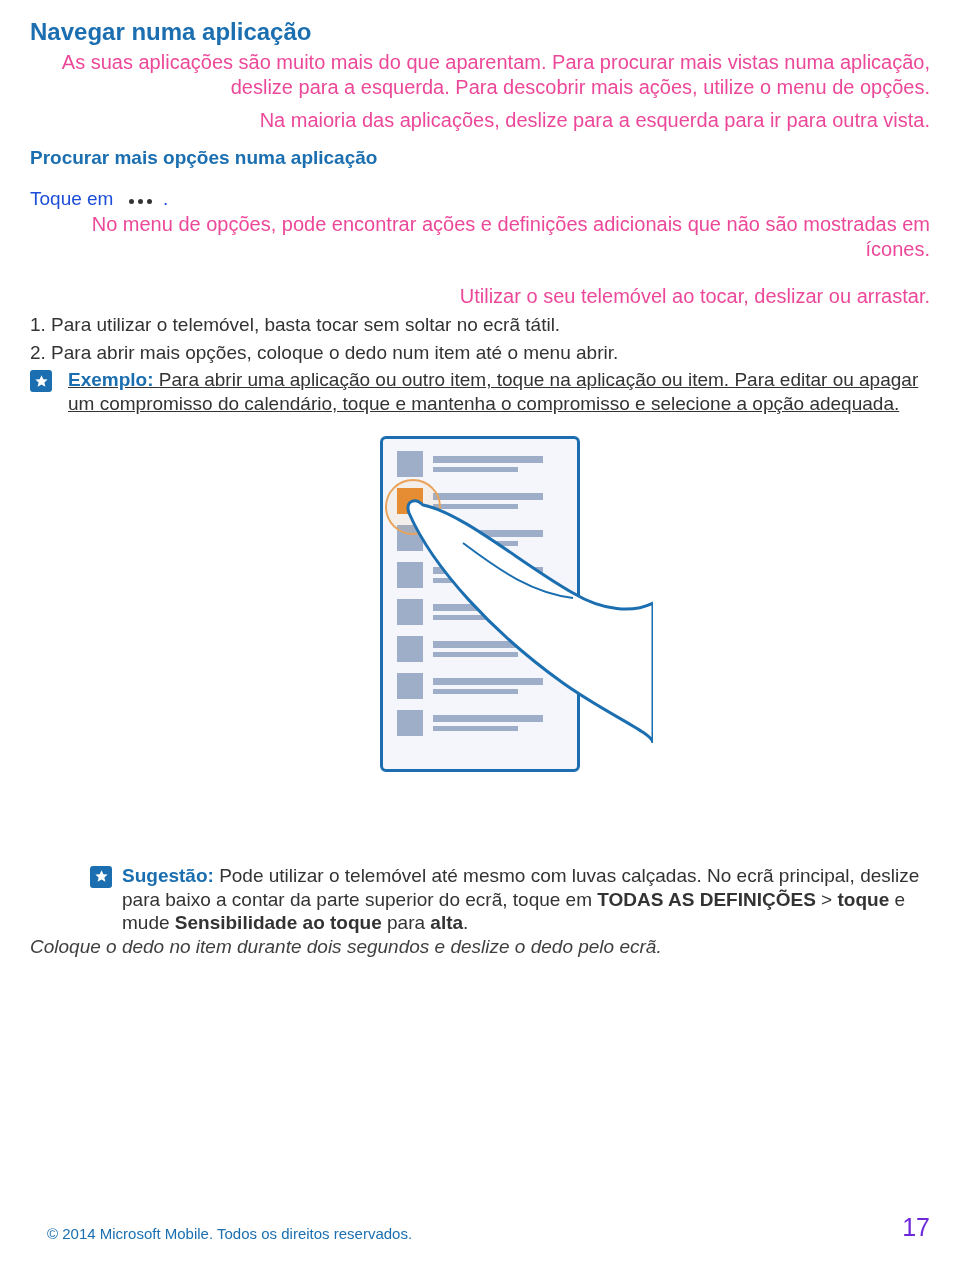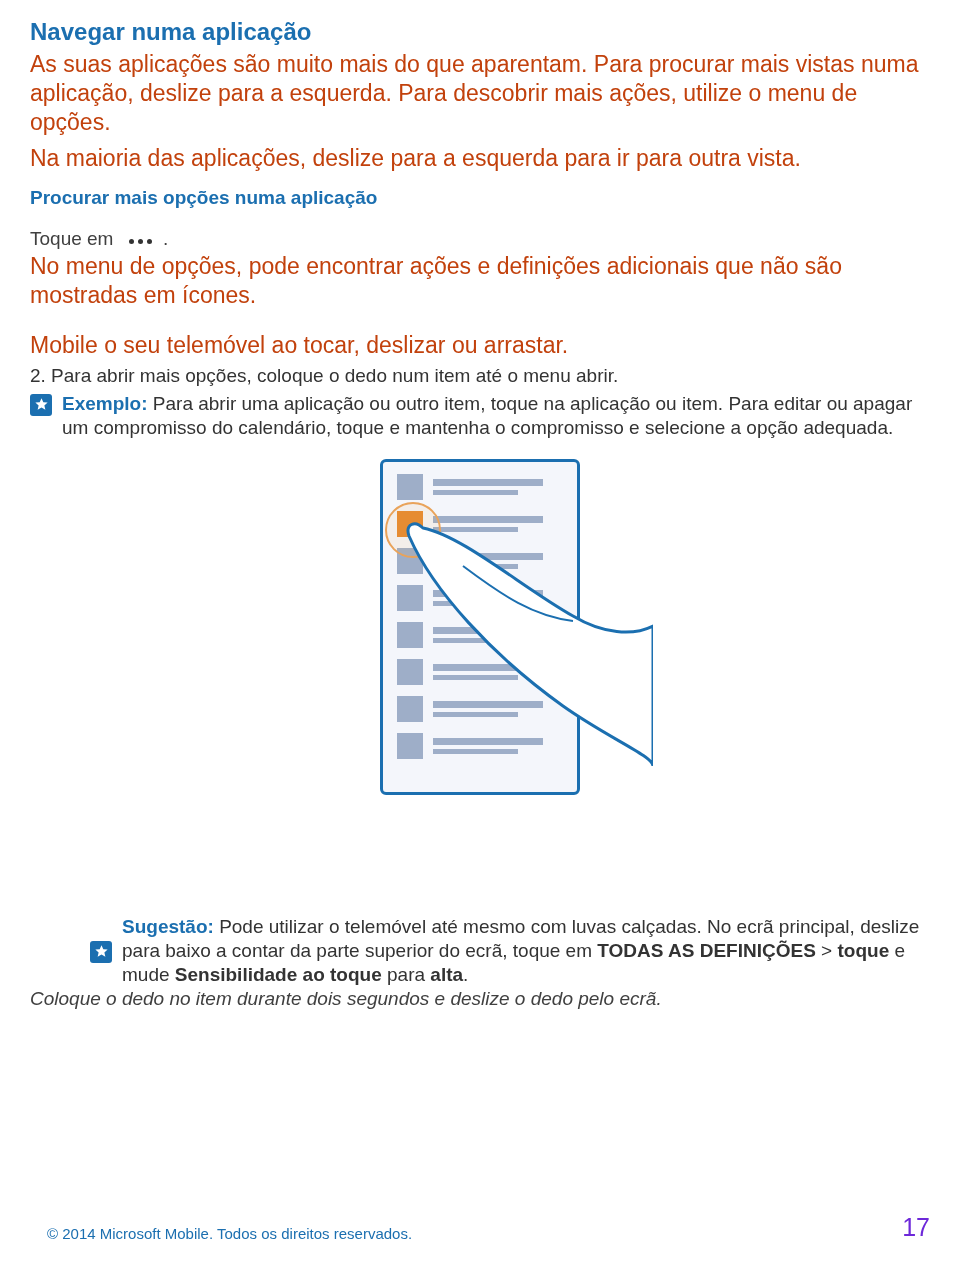--- a/index.html
+++ b/index.html
@@ -19,28 +19,29 @@
     margin-bottom: 4px;
   }
   h3.blue-sub {
     color: #1b6fb0;
     font-weight: bold;
     font-size: 19px;
     margin-top: 14px;
     margin-bottom: 18px;
   }
   p.body {
-    font-size: 23px;
-    line-height: 1.25;
-    color: #c2410c;
+    font-size: 20px;
+    line-height: 1.25;
+    color: #ec4899;
+    text-align: right;
   }
   .toque-line {
     font-size: 19px;
     line-height: 1.25;
-    color: #404040;
+    color: #1d4ed8;
   }
   .dotdotdot {
     display: inline-block;
     vertical-align: middle;
     margin: 0 4px 0 8px;
     position: relative;
     top: -2px;
   }
   .dotdotdot span {
     display: inline-block;
@@ -53,25 +54,26 @@
     margin-top: 22px;
   }
   .step-list {
     font-size: 19px;
     line-height: 1.25;
     color: #333;
     margin-top: 4px;
   }
   .note-block {
     display: flex;
-    gap: 10px;
+    gap: 16px;
     margin-top: 4px;
     font-size: 19px;
     line-height: 1.25;
     color: #333;
+    text-decoration: underline;
   }
   .note-block .text {
     flex: 1;
   }
   .note-block .label {
     color: #1b6fb0;
     font-weight: bold;
   }
   .star-icon {
     width: 22px; height: 22px;
@@ -125,26 +127,25 @@
   .hand {
     position: absolute;
     left: 20px;
     top: 44px;
     width: 250px;
     height: 260px;
   }
   .tip-block {
     display: flex;
     gap: 10px;
-    margin-top: 120px;
+    margin-top: 92px;
     font-size: 19px;
     line-height: 1.25;
     color: #333;
     margin-left: 60px;
-    align-items: center;
   }
   .tip-block .text { flex: 1; }
   .tip-block .label { color: #1b6fb0; font-weight: bold; }
   .bold { font-weight: bold; }
   h4.drag-head {
     color: #1b6fb0;
     font-weight: bold;
     font-size: 19px;
     margin-top: 8px;
   }
@@ -179,21 +180,22 @@
 
 <h3 class="blue-sub">Procurar mais opções numa aplicação</h3>
 <p class="toque-line">
   <span>Toque em </span>
   <span class="dotdotdot"><span></span><span></span><span></span></span>
   <span>.</span>
 </p>
 <p class="body">No menu de opções, pode encontrar ações e definições adicionais que não são mostradas em ícones.</p>
 
 <div class="section2">
-  <p class="body">Mobile o seu telemóvel ao tocar, deslizar ou arrastar.</p>
+  <p class="body">Utilizar o seu telemóvel ao tocar, deslizar ou arrastar.</p>
+  <p class="step-list">1. Para utilizar o telemóvel, basta tocar sem soltar no ecrã tátil.</p>
   <p class="step-list">2. Para abrir mais opções, coloque o dedo num item até o menu abrir.</p>
 
   <div class="note-block">
     <div class="star-icon">
       <svg viewBox="0 0 24 24">
           <path d="M12 2l2.9 6.3 6.9.6-5.2 4.6 1.6 6.8L12 16.9 5.8 20.3l1.6-6.8L2.2 8.9l6.9-.6z"></path>
         </svg>
     </div>
     <div class="text">
       <span class="label">Exemplo: </span><span>Para abrir uma aplicação ou outro item, toque na aplicação ou item. Para editar ou apagar um compromisso do calendário, toque e mantenha o compromisso e selecione a opção adequada.</span>

